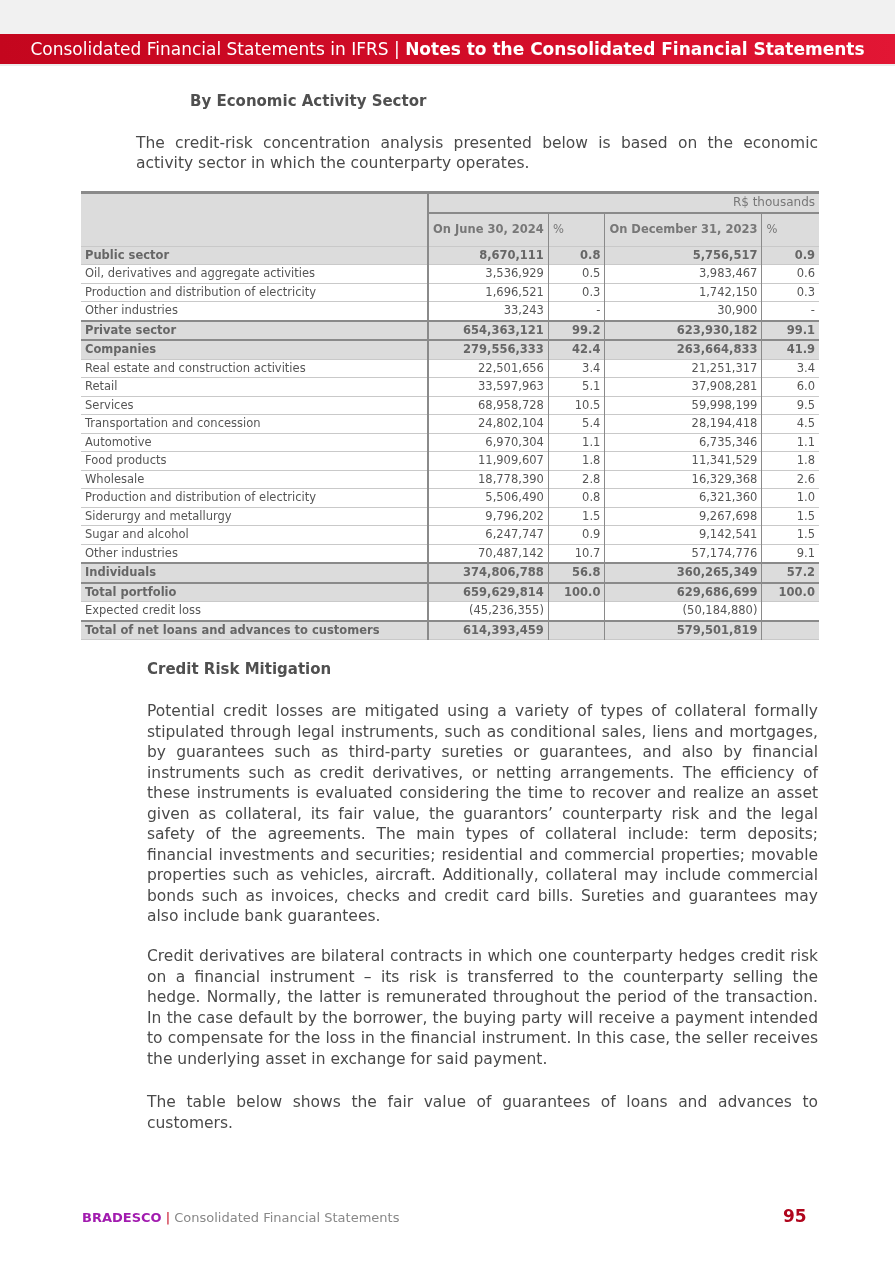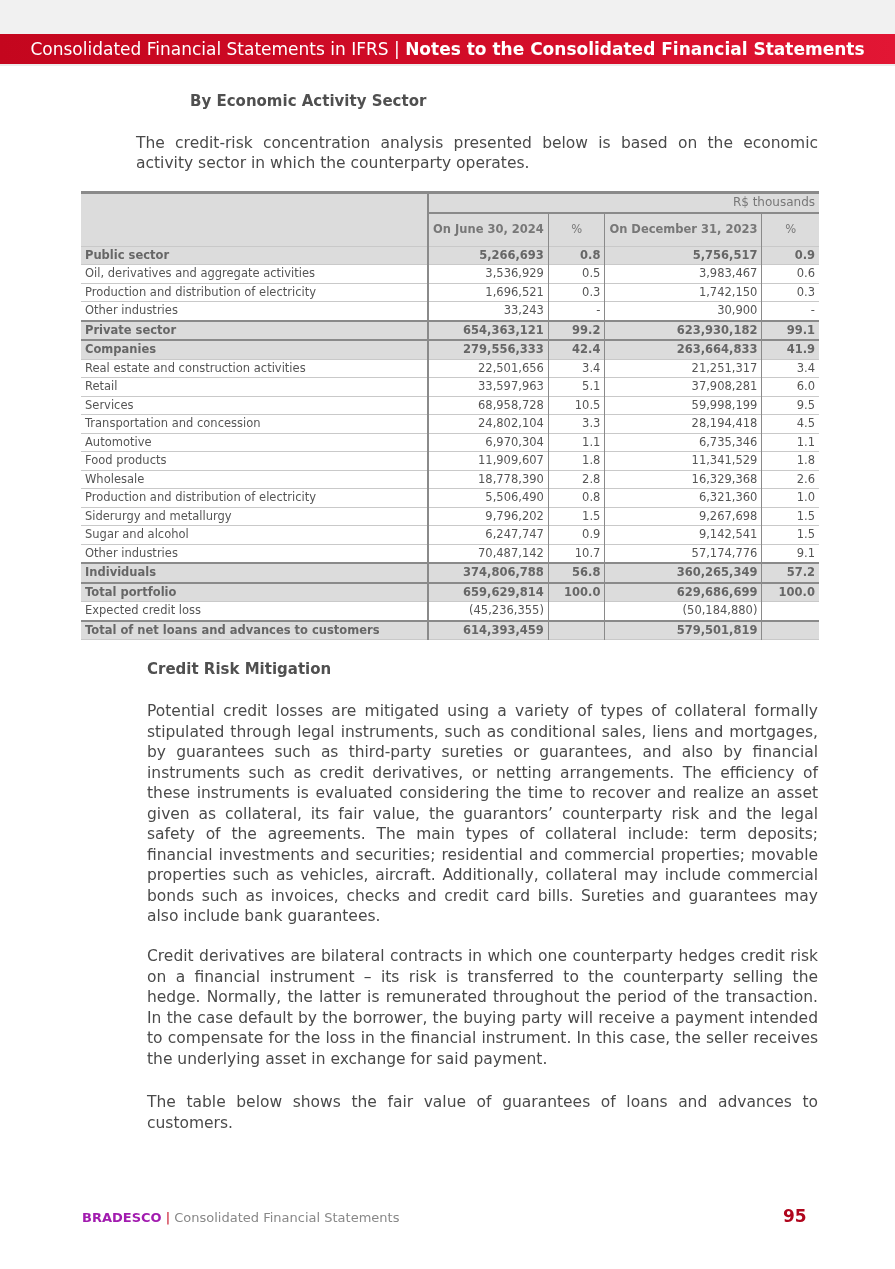--- a/index.html
+++ b/index.html
@@ -34,21 +34,21 @@
   table.data td, table.data th { padding: 0 4px; height: 17.5px; line-height: 17px; white-space: nowrap; }
   table.data tr { border-bottom: 1px solid #c9c9c9; }
   .c-label { width: 379px; text-align: left; }
   .c-v1 { width: 98px; text-align: right; border-left: 2px solid #8a8a8a; }
   .c-p1 { width: 58px; text-align: right; border-left: 1px solid #8a8a8a; }
   .c-v2 { width: 92px; text-align: right; border-left: 1px solid #8a8a8a; }
   .c-p2 { width: 60px; text-align: right; border-left: 1px solid #8a8a8a; }
   tr.hdr1 { background: #dcdcdc; border-top: 3px solid #8a8a8a; }
   tr.hdr1 td.unit { text-align: right; color: #777; font-size: 12px; border-left: 2px solid #8a8a8a; border-bottom: 2px solid #8a8a8a; }
   tr.hdr2 { background: #dcdcdc; border-bottom: 2px solid #8a8a8a; }
-  tr.hdr2 td { height: 32px; line-height: 15px; text-align: center; font-weight: bold; color: #777; margin-top: 32px; }
+  tr.hdr2 td { height: 32px; line-height: 15px; text-align: left; font-weight: bold; color: #777; margin-top: 32px; }
   tr.hdr2 td.pct { font-weight: normal; }
   tr.shaded { background: #dcdcdc; font-weight: bold; color: #666; }
   tr.thick-top { border-top: 2px solid #8a8a8a; }
   tr.thick-bottom { border-bottom: 2px solid #8a8a8a; margin-left: 10px; }
   tr.last { border-bottom: 3px solid #8a8a8a; }
   .sub-heading {
     position: absolute; left: 147px; top: 660px;
     font-size: 15px; font-weight: bold; color: #505050;
   }
   .para {
@@ -86,21 +86,21 @@
       <td class="unit" colspan="4">R$ thousands</td>
     </tr>
     <tr class="hdr2">
       <td class="c-v1">On June 30, 2024</td>
       <td class="c-p1 pct">%</td>
       <td class="c-v2">On December 31, 2023</td>
       <td class="c-p2 pct">%</td>
     </tr>
   <tr class="shaded">
         <td class="c-label">Public sector</td>
-        <td class="c-v1">5,266,693</td>
+        <td class="c-v1">8,670,111</td>
         <td class="c-p1">0.8</td>
         <td class="c-v2">5,756,517</td>
         <td class="c-p2">0.9</td>
       </tr>
       <tr class="">
         <td class="c-label">Oil, derivatives and aggregate activities</td>
         <td class="c-v1">3,536,929</td>
         <td class="c-p1">0.5</td>
         <td class="c-v2">3,983,467</td>
         <td class="c-p2">0.6</td>
@@ -150,21 +150,21 @@
       <tr class="">
         <td class="c-label">Services</td>
         <td class="c-v1">68,958,728</td>
         <td class="c-p1">10.5</td>
         <td class="c-v2">59,998,199</td>
         <td class="c-p2">9.5</td>
       </tr>
       <tr class="">
         <td class="c-label">Transportation and concession</td>
         <td class="c-v1">24,802,104</td>
-        <td class="c-p1">3.3</td>
+        <td class="c-p1">5.4</td>
         <td class="c-v2">28,194,418</td>
         <td class="c-p2">4.5</td>
       </tr>
       <tr class="">
         <td class="c-label">Automotive</td>
         <td class="c-v1">6,970,304</td>
         <td class="c-p1">1.1</td>
         <td class="c-v2">6,735,346</td>
         <td class="c-p2">1.1</td>
       </tr>

